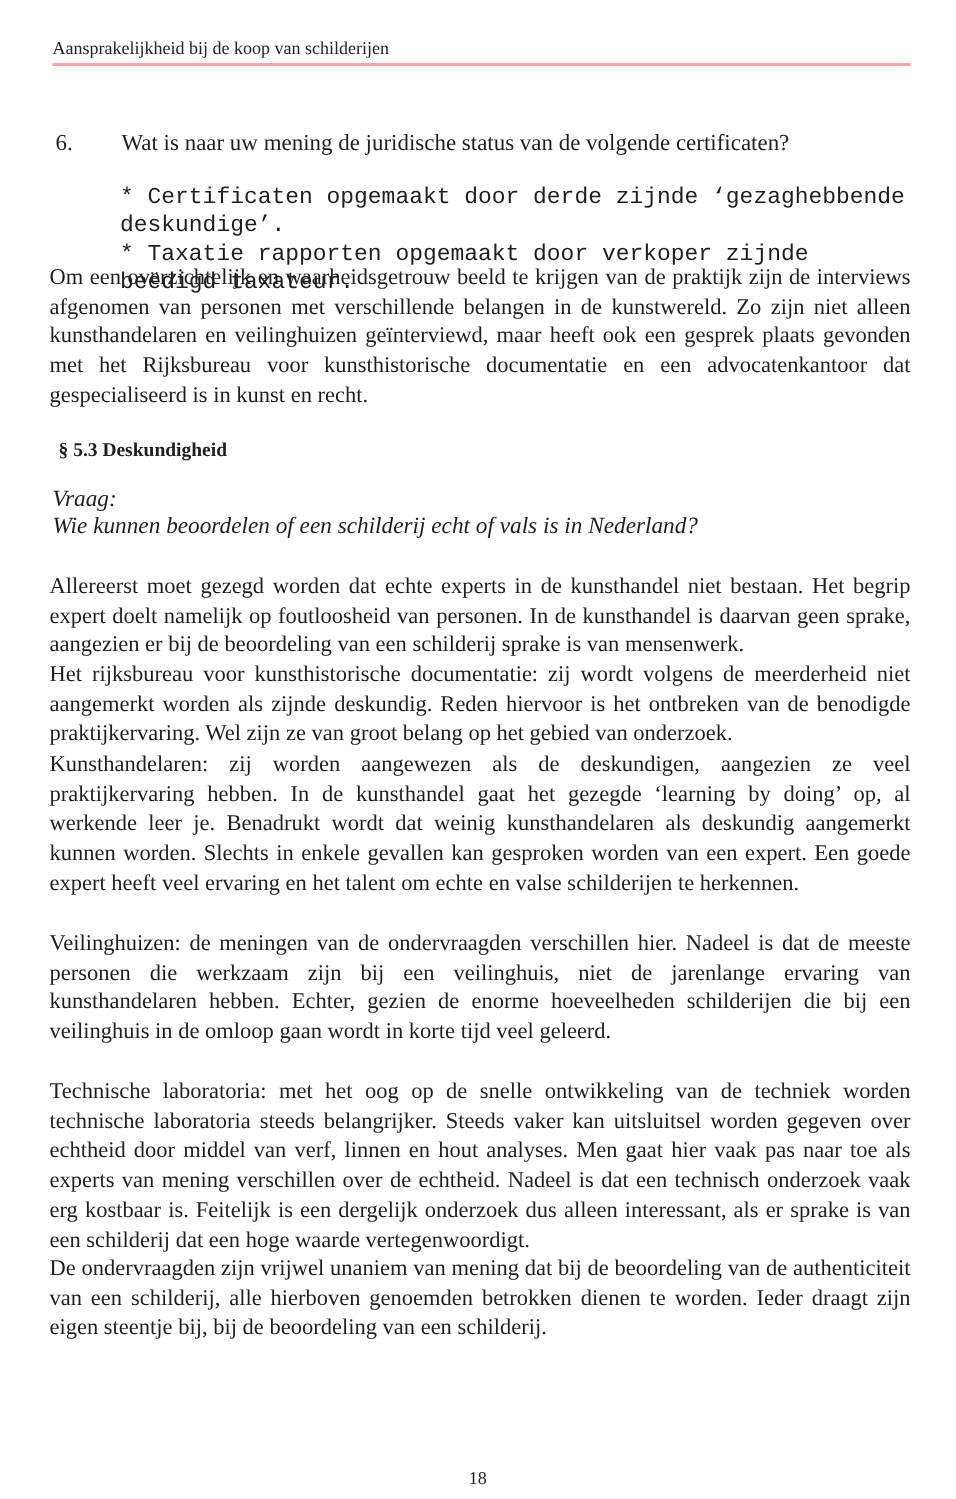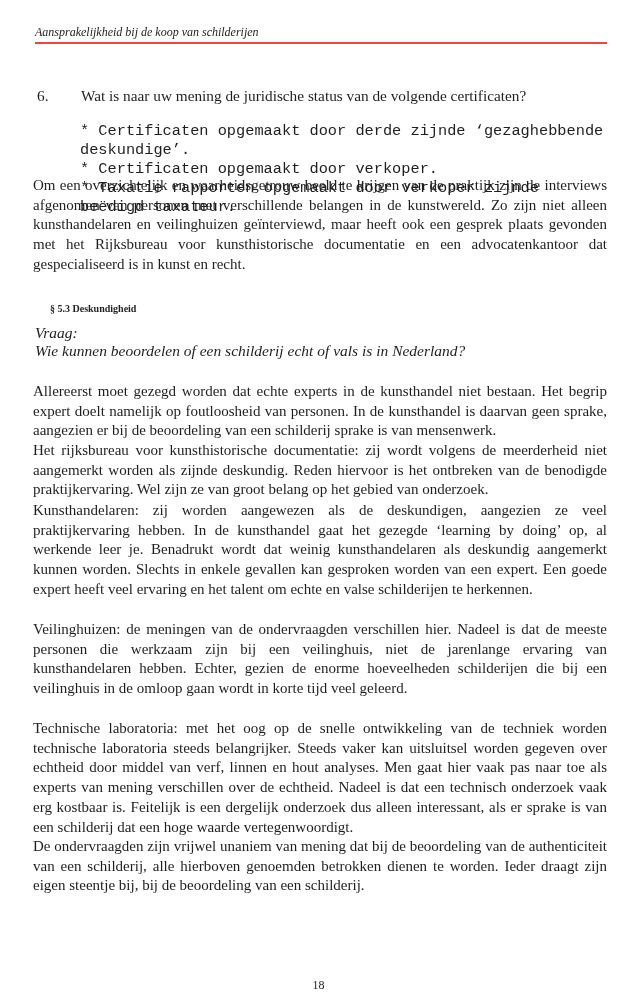--- a/index.html
+++ b/index.html
@@ -13,25 +13,24 @@
       position: relative;
       overflow: hidden;
       font-family: "Liberation Serif", serif;
       color: #1e1e1e;
     }
     .running-header {
       position: absolute;
       left: 35px;
       top: 25px;
       width: 572px;
-      font-style: italic;
       font-size: 12px;
       color: #222;
       padding-bottom: 3px;
-      border-bottom: 2px solid #ef4444;
+      border-bottom: 2px solid #fca5a5;
       line-height: 14px;
     }
     .question-block {
       position: absolute;
       left: 37px;
       top: 86px;
       width: 570px;
       font-size: 15.3px;
       line-height: 19.6px;
     }
@@ -51,22 +50,22 @@
       font-size: 15px;
       line-height: 19.7px;
       text-align: justify;
       margin: 0;
     }
     .section-heading {
       position: absolute;
       left: 34px;
       top: 287px;
       font-weight: bold;
-      font-size: 10px;
-      margin: 16px;
+      font-size: 13px;
+      margin: 5px;
     }
     .vraag {
       position: absolute;
       left: 35px;
       top: 324px;
       width: 572px;
       font-style: italic;
       font-size: 15.5px;
       display: flex;
       flex-direction: column;
@@ -86,21 +85,20 @@
 
 <div class="running-header">Aansprakelijkheid bij de koop van schilderijen</div>
 
 <div class="question-block">
   <div class="q-row">
     <span class="q-num">6.</span>
     <span class="q-text">Wat is naar uw mening de juridische status van de volgende certificaten?</span>
   </div>
   <ul class="bullets">
     <li>* Certificaten opgemaakt door derde zijnde ‘gezaghebbende deskundige’.</li>
-    <li>* Certificaten opgemaakt door verkoper.</li>
     <li>* Taxatie rapporten opgemaakt door verkoper zijnde beëdigd taxateur.</li>
   </ul>
 </div>
 
 <p class="para" style="top:176px">Om een overzichtelijk en waarheidsgetrouw beeld te krijgen van de praktijk zijn de interviews afgenomen van personen met verschillende belangen in de kunstwereld. Zo zijn niet alleen kunsthandelaren en veilinghuizen geïnterviewd, maar heeft ook een gesprek plaats gevonden met het Rijksbureau voor kunsthistorische documentatie en een advocatenkantoor dat gespecialiseerd is in kunst en recht.</p>
 
 <h2 class="section-heading">§ 5.3 Deskundigheid</h2>
 
 <div class="vraag">
   <span class="vraag-label">Vraag:</span>

